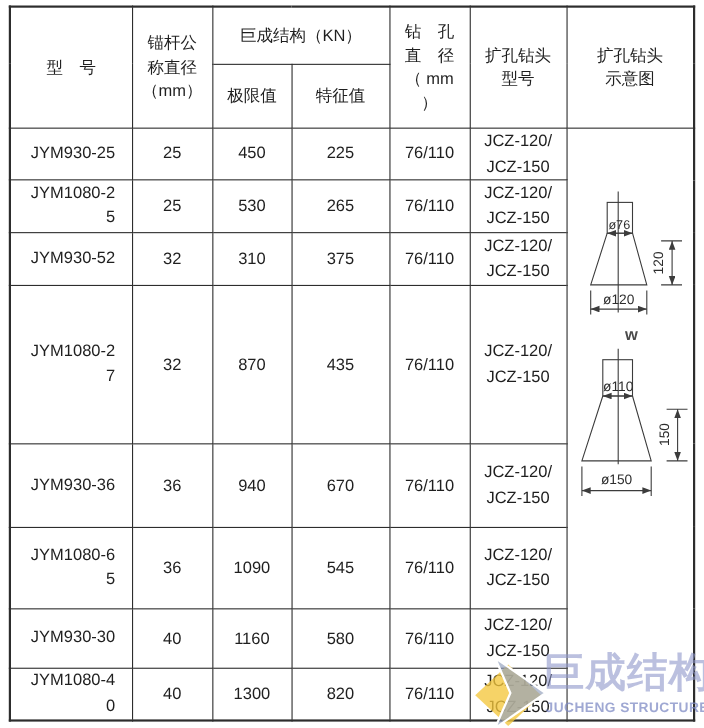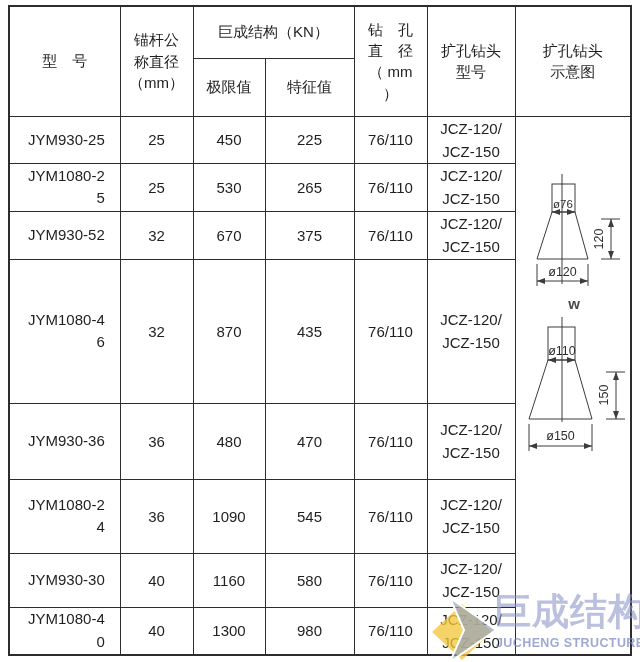--- a/index.html
+++ b/index.html
@@ -130,67 +130,67 @@
         <td>25</td>
         <td>530</td>
         <td>265</td>
         <td>76/110</td>
         <td class="c-bit">JCZ-120/
 JCZ-150</td>
       </tr>
       <tr style="height:48px">
         <td class="c-model"><span class="model-wrap">JYM930-52</span></td>
         <td>32</td>
-        <td>670</td>
+        <td>310</td>
         <td>375</td>
         <td>76/110</td>
         <td class="c-bit">JCZ-120/
 JCZ-150</td>
       </tr>
       <tr style="height:144px">
-        <td class="c-model"><span class="model-wrap">JYM1080-46</span></td>
+        <td class="c-model"><span class="model-wrap">JYM1080-27</span></td>
         <td>32</td>
         <td>870</td>
         <td>435</td>
         <td>76/110</td>
         <td class="c-bit">JCZ-120/
 JCZ-150</td>
       </tr>
       <tr style="height:76px">
         <td class="c-model"><span class="model-wrap">JYM930-36</span></td>
         <td>36</td>
-        <td>480</td>
-        <td>470</td>
+        <td>940</td>
+        <td>670</td>
         <td>76/110</td>
         <td class="c-bit">JCZ-120/
 JCZ-150</td>
       </tr>
       <tr style="height:74px">
-        <td class="c-model"><span class="model-wrap">JYM1080-24</span></td>
+        <td class="c-model"><span class="model-wrap">JYM1080-65</span></td>
         <td>36</td>
         <td>1090</td>
         <td>545</td>
         <td>76/110</td>
         <td class="c-bit">JCZ-120/
 JCZ-150</td>
       </tr>
       <tr style="height:54px">
         <td class="c-model"><span class="model-wrap">JYM930-30</span></td>
         <td>40</td>
         <td>1160</td>
         <td>580</td>
         <td>76/110</td>
         <td class="c-bit">JCZ-120/
 JCZ-150</td>
       </tr>
       <tr style="height:48px">
         <td class="c-model"><span class="model-wrap">JYM1080-40</span></td>
         <td>40</td>
         <td>1300</td>
-        <td>980</td>
+        <td>820</td>
         <td>76/110</td>
         <td class="c-bit">JCZ-120/
 JCZ-150</td>
       </tr>
     </tbody>
   </table>
 
   <div class="watermark">
     <svg class="wm-logo" width="72" height="68" viewBox="0 0 72 68">
       <polygon points="4,40 34,12 64,40 34,68" fill="rgba(244,198,60,0.78)"></polygon>

